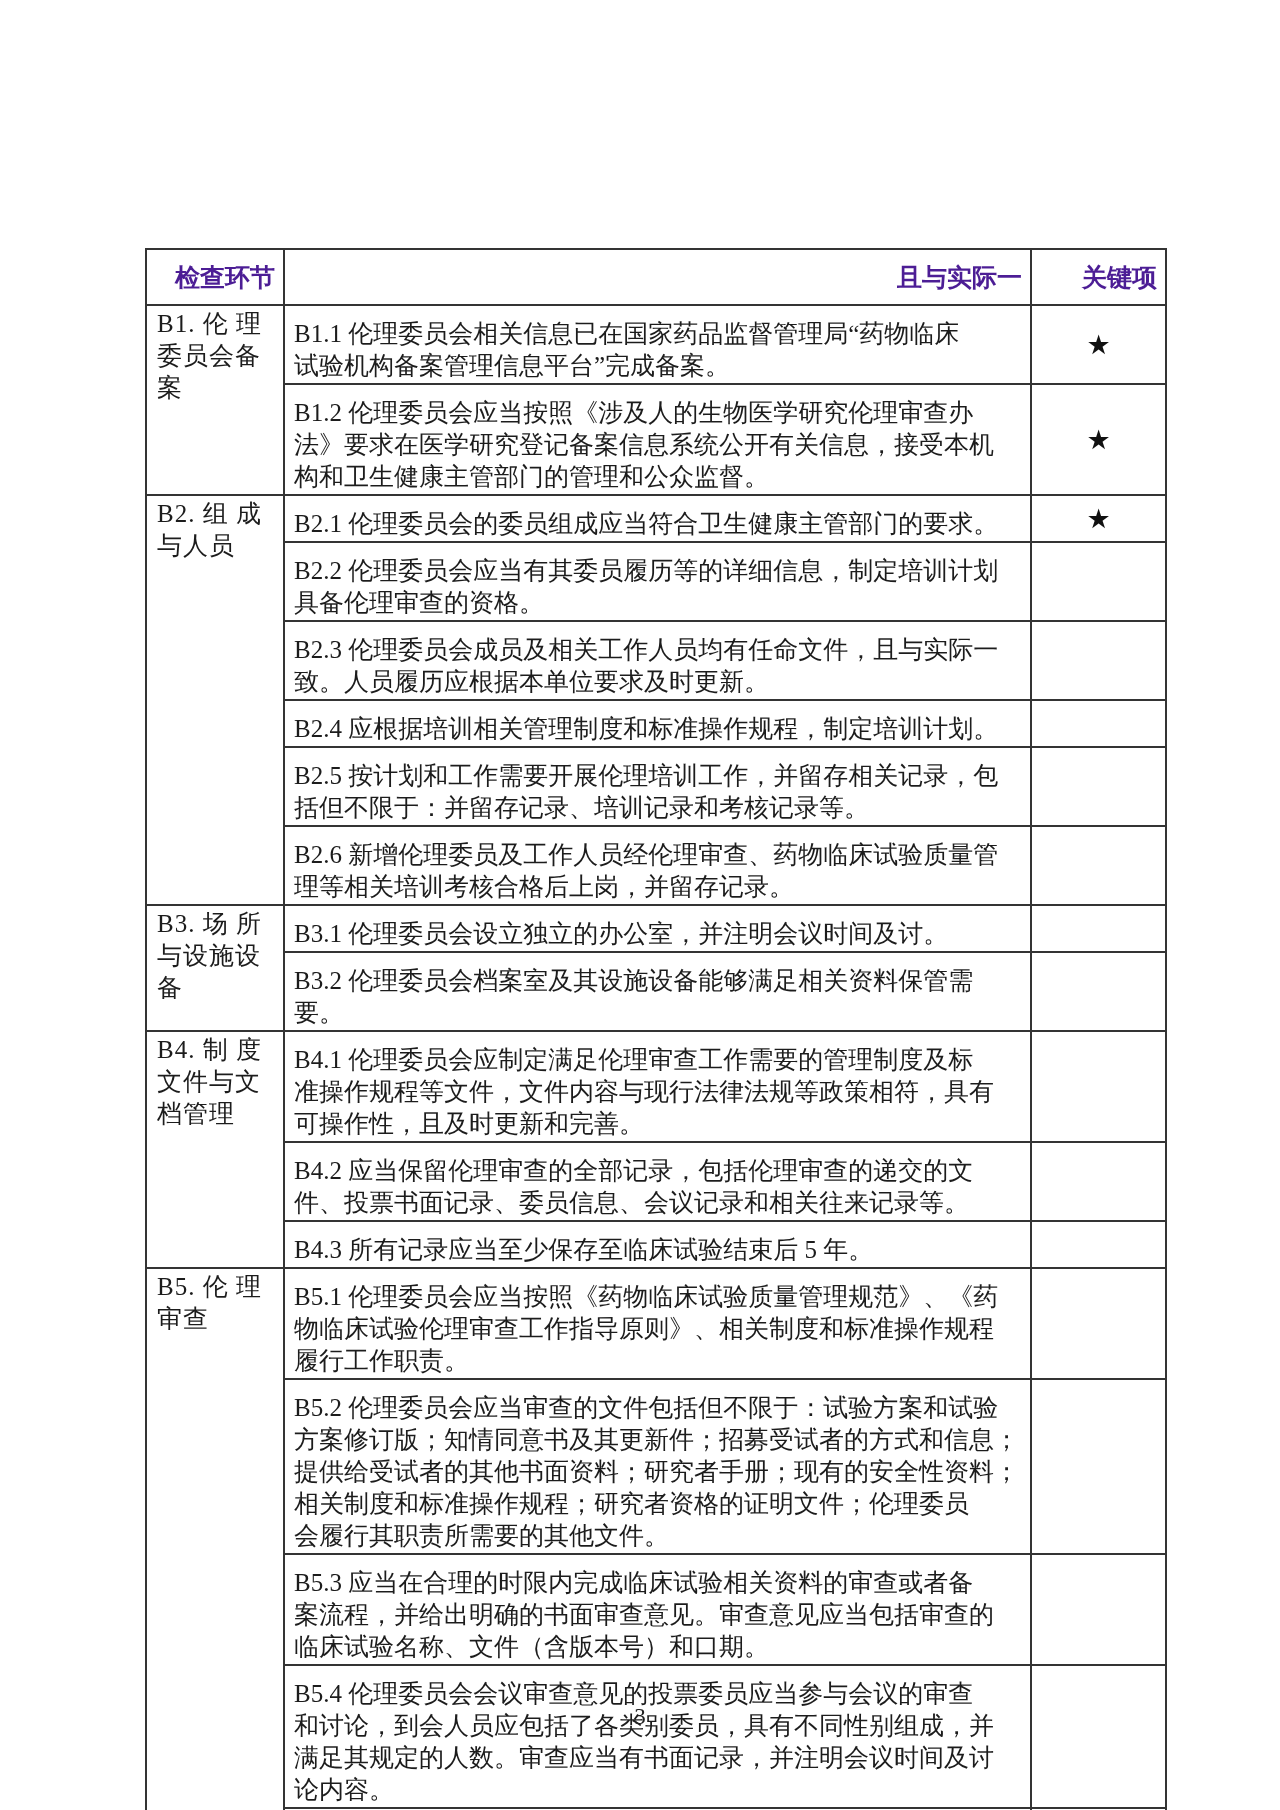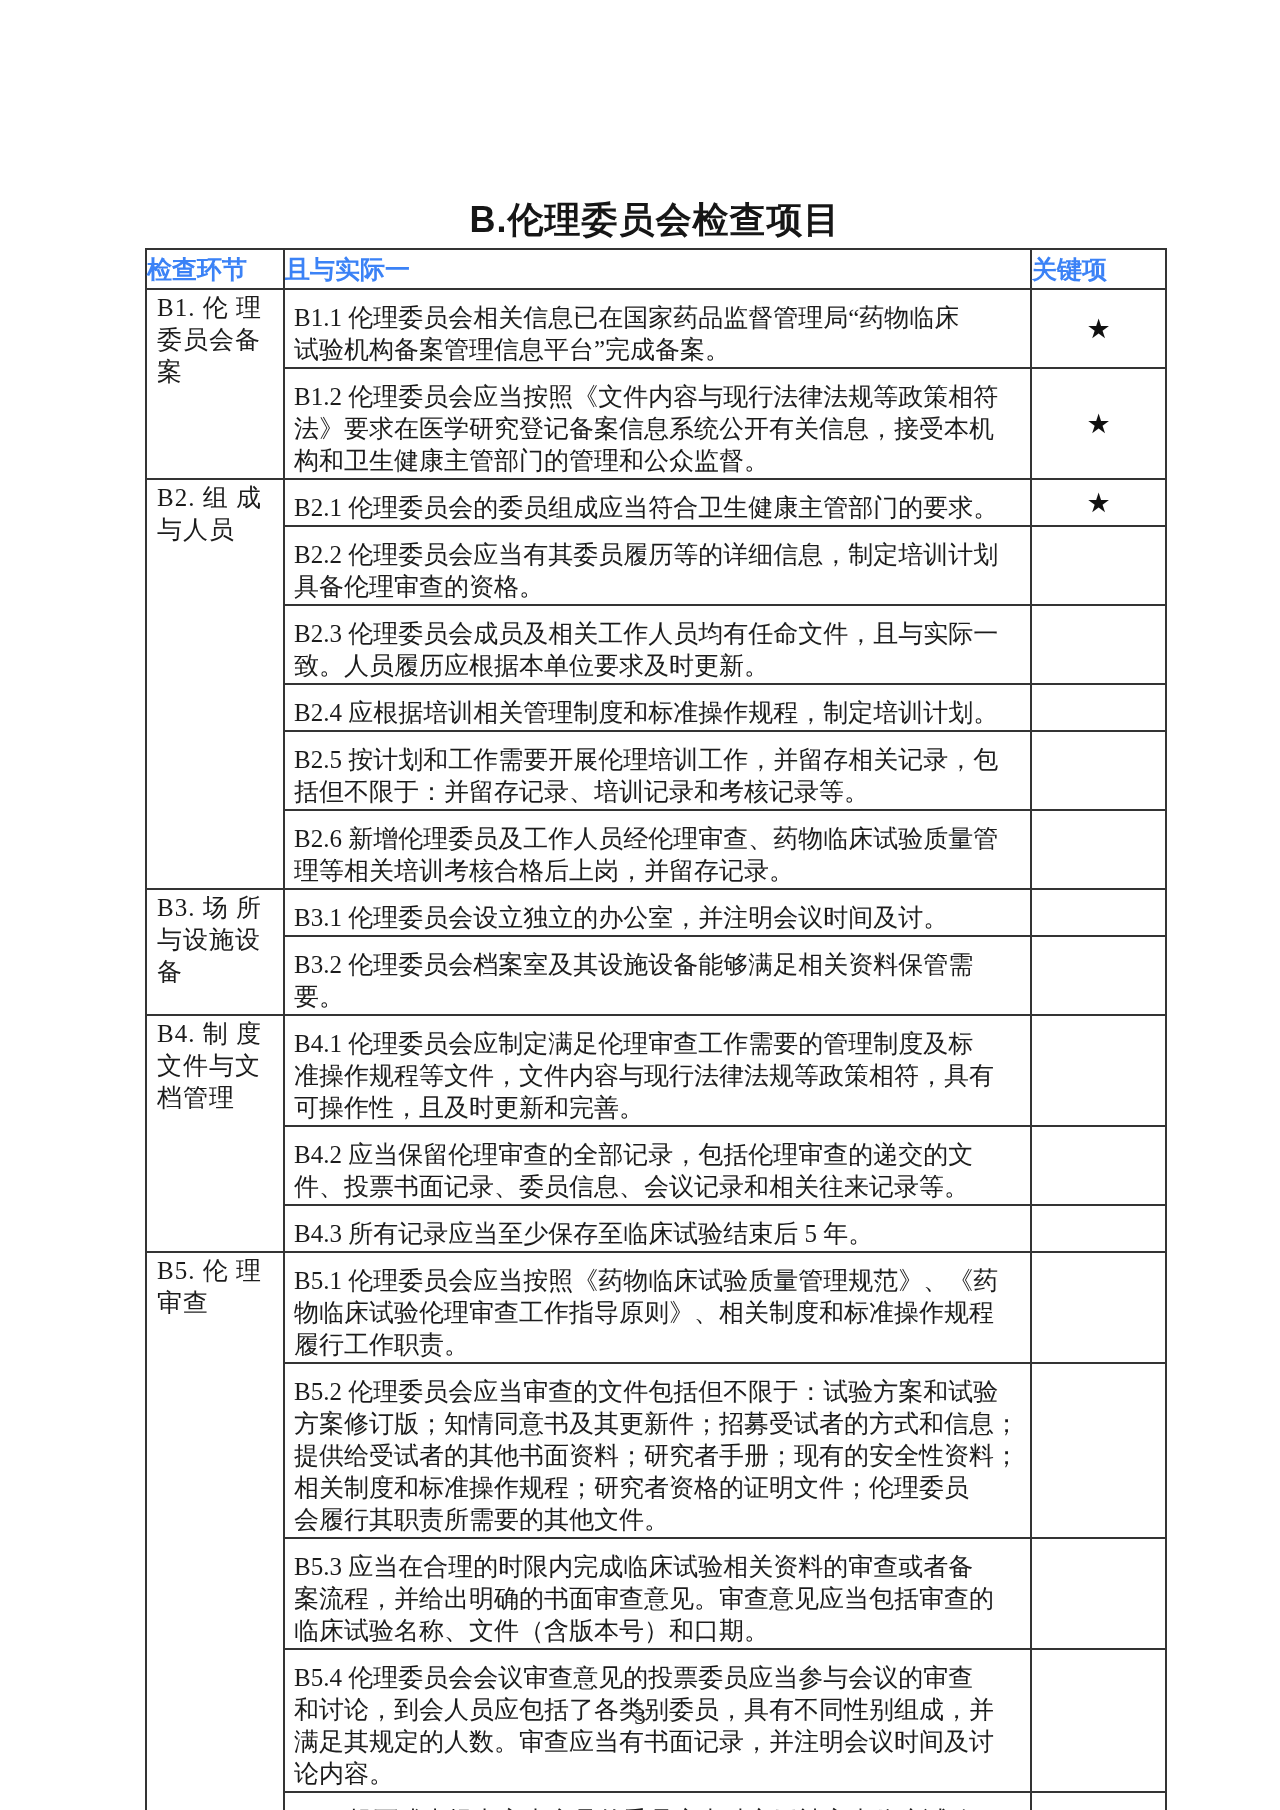--- a/index.html
+++ b/index.html
@@ -39,24 +39,24 @@
   }
   table.check-table col.c1 { width: 138px; }
   table.check-table col.c2 { width: 747px; }
   table.check-table col.c3 { width: 135px; }
   table.check-table th {
     border: 2px solid #343434;
     font-family: "Liberation Sans", "DejaVu Sans", sans-serif;
     font-weight: bold;
     font-size: 25px;
     height: 38px;
-    padding: 0;
-    text-align: left;
+    padding: 8px;
+    text-align: right;
     vertical-align: middle;
-    color: #3b82f6;
+    color: #4c1d95;
   }
   table.check-table td {
     border: 2px solid #343434;
   }
   td.label-cell {
     font-size: 25px;
     line-height: 32px;
     padding: 2px 6px 16px 10px;
     vertical-align: top;
     white-space: pre-line;
@@ -84,21 +84,20 @@
     text-align: center;
     font-size: 23px;
     color: #222222;
   }
 </style>
 </head>
 <body>
 
 <div class="page">
 
-  <h1 class="doc-title">B.伦理委员会检查项目</h1>
 
   <table class="check-table">
     <colgroup>
       <col class="c1">
         <col class="c2">
         <col class="c3">
     </colgroup>
     <thead>
       <tr>
         <th>检查环节</th>
@@ -109,21 +108,21 @@
     <tbody id="table-body">
         <tr>
           <td class="label-cell" rowspan="2">B1. 伦 理
 委员会备
 案</td>
           <td class="item-cell">B1.1 伦理委员会相关信息已在国家药品监督管理局“药物临床
 试验机构备案管理信息平台”完成备案。</td>
           <td class="key-cell">★</td>
         </tr>
         <tr>
-          <td class="item-cell">B1.2 伦理委员会应当按照《文件内容与现行法律法规等政策相符
+          <td class="item-cell">B1.2 伦理委员会应当按照《涉及人的生物医学研究伦理审查办
 法》要求在医学研究登记备案信息系统公开有关信息，接受本机
 构和卫生健康主管部门的管理和公众监督。</td>
           <td class="key-cell">★</td>
         </tr>
         <tr>
           <td class="label-cell" rowspan="6">B2. 组 成
 与人员</td>
           <td class="item-cell">B2.1 伦理委员会的委员组成应当符合卫生健康主管部门的要求。</td>
           <td class="key-cell">★</td>
         </tr>

